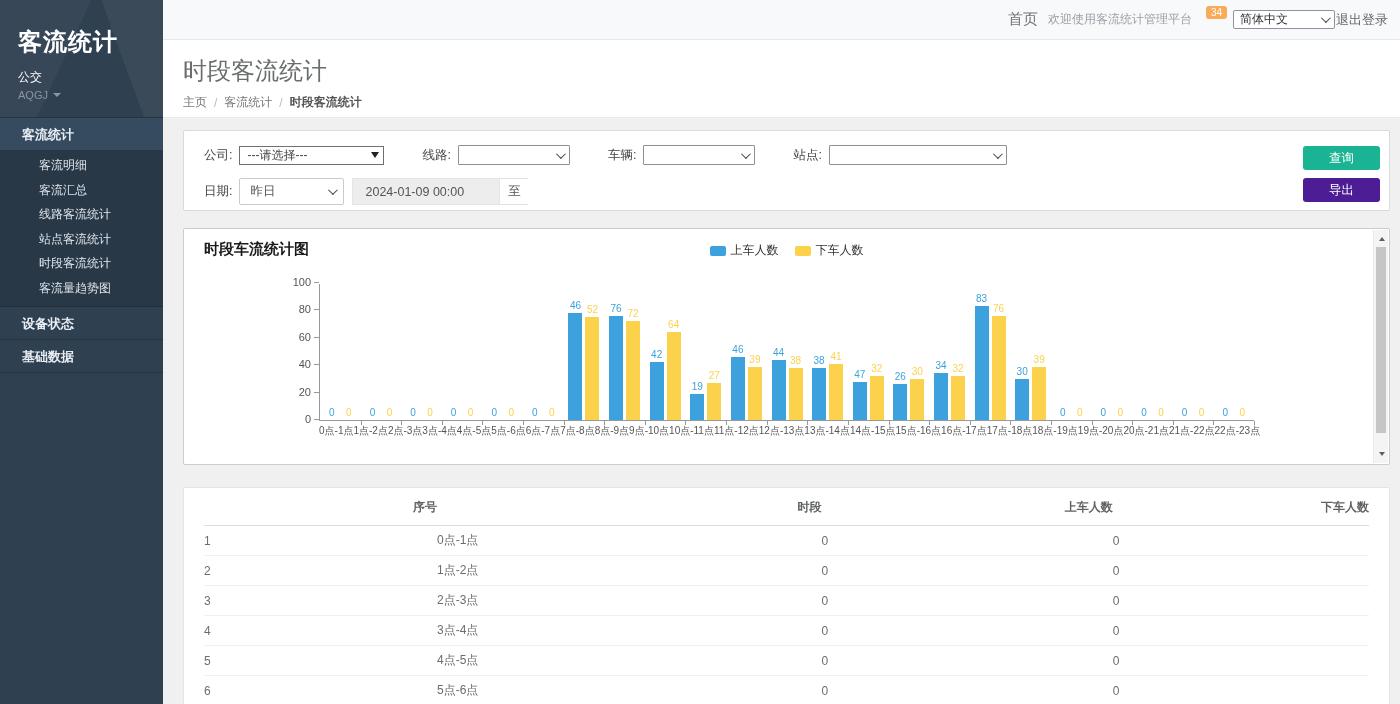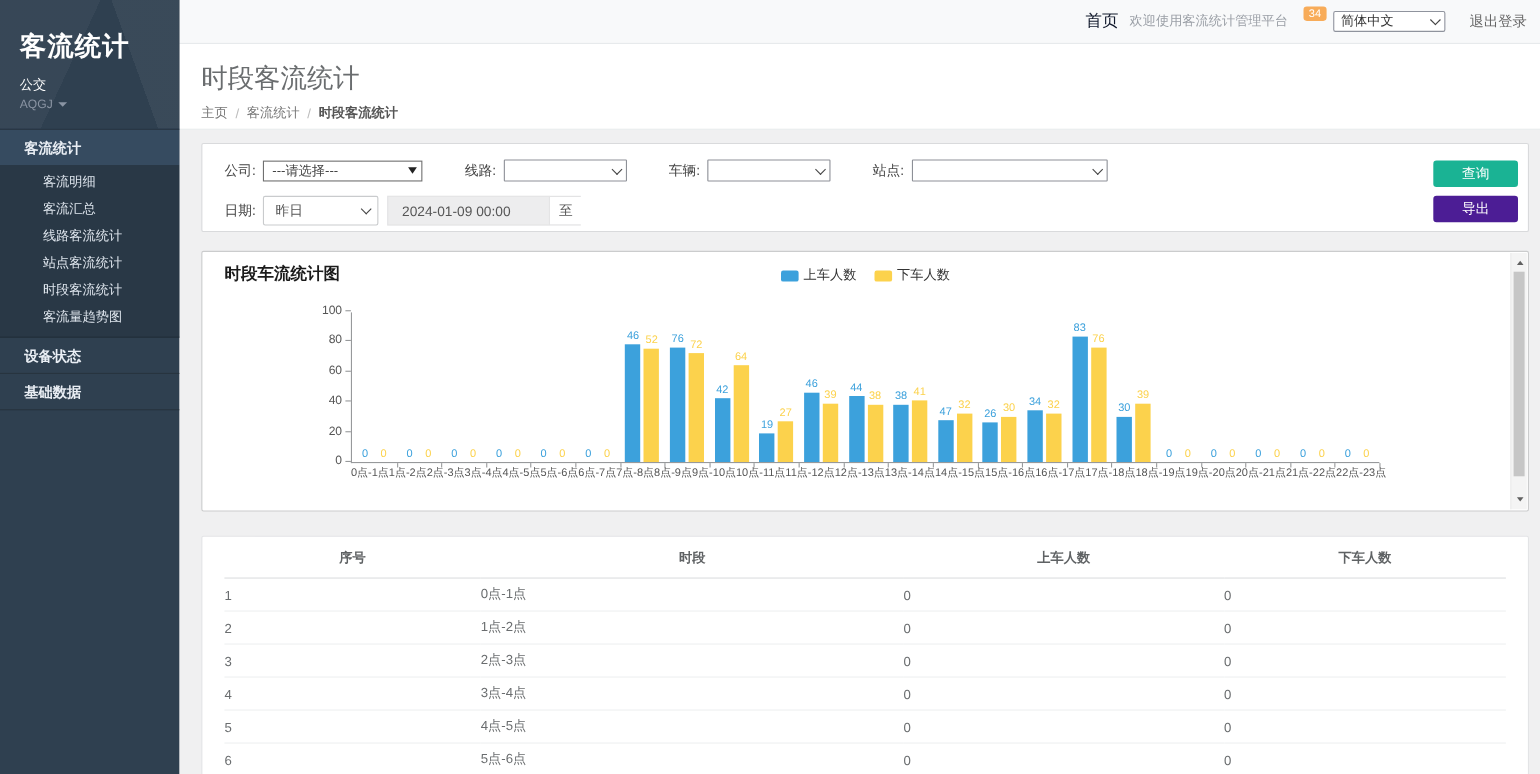--- a/index.html
+++ b/index.html
@@ -22,21 +22,21 @@
   .nav-item { height:33px; line-height:33px; padding-left:22px; color:#e9eef4; font-size:13px; font-weight:600;
     border-bottom:1px solid #27343f; cursor:pointer; }
 
   
   .topbar { position:absolute; left:163px; top:0; width:1237px; height:40px; background:#f8f9fa;
     border-bottom:1px solid #e7eaec; display:flex; align-items:center; justify-content:flex-end; padding-right:12px; }
   .home-link { font-size:15px; margin-right:10px; cursor:pointer; }
   .welcome { font-size:12px; color:#9a9fa6; margin-right:14px; }
   .notif-badge { font-size:10px; color:#fff; border-radius:3px; padding:1px 5px; position:relative; top:-7px; margin-right:6px; }
   .lang-select { width:102px; height:19px; border:1px solid #8f939d; border-radius:2px; background:#fff;
-    font-size:12px; color:#333; display:flex; align-items:center; justify-content:space-between; padding:0 6px; margin-right:22px; cursor:pointer; }
+    font-size:12px; color:#333; display:flex; align-items:center; justify-content:space-between; padding:0 6px; margin-right:1px; cursor:pointer; }
   .chev { width:7px; height:7px; border-right:1.5px solid #444; border-bottom:1.5px solid #444; transform:rotate(45deg) translateY(-2px); display:inline-block; }
   .logout { font-size:13px; color:#666; cursor:pointer; }
 
   
   .page-head { position:absolute; left:163px; top:40px; width:1237px; height:78px; background:#fff;
     border-bottom:1px solid #e7eaec; padding:15px 0 0 20px; }
   .page-title { font-size:24px; color:#6a6d6f; font-weight:400; }
   .breadcrumb { margin-top:7px; font-size:12px; color:#777; display:flex; gap:7px; align-items:center; }
   .breadcrumb .bc-link { cursor:pointer; }
   .breadcrumb .sep { color:#bbb; }
@@ -94,21 +94,21 @@
   .vscroll { position:absolute; top:1px; right:1px; bottom:1px; width:15px; background:#f4f4f4; border-left:1px solid #ebebeb; }
   .vs-btn { position:absolute; left:0; width:15px; height:14px; display:flex; align-items:center; justify-content:center; cursor:pointer; }
   .vs-up { top:2px; } .vs-down { bottom:2px; }
   .tri-up { width:0; height:0; border-left:3.5px solid transparent; border-right:3.5px solid transparent; border-bottom:4px solid #606060; }
   .tri-dn { width:0; height:0; border-left:3.5px solid transparent; border-right:3.5px solid transparent; border-top:4px solid #606060; }
   .vs-thumb { position:absolute; left:2px; right:2px; top:17px; bottom:30px; background:#c6c6c6; cursor:grab; }
 
   
   .table-panel { margin-top:22px; height:230px; border-color:#e3e4e6; padding:0 20px; overflow:hidden; }
   table { width:100%; border-collapse:collapse; table-layout:fixed; }
-  th { text-align:center; font-size:12px; color:#5f6264; font-weight:bold; padding:11px 0 9px; border-bottom:1px solid #dcdedf; }
+  th { text-align:right; font-size:12px; color:#5f6264; font-weight:bold; padding:11px 0 9px; border-bottom:1px solid #dcdedf; }
   td { font-size:12px; color:#6a6d6f; padding:6px 0; border-bottom:1px solid #eef0f1; height:26px; }
   .c1 { width:20%; } .c2 { width:33%; } .c3 { width:25%; } .c4 { width:22%; }
 </style>
 </head>
 <body>
 
 <div class="sidebar">
   <div class="logo-area">
     <div class="logo-title">客流统计</div>
     <div class="logo-org">公交</div>
@@ -124,21 +124,21 @@
     <div class="nav-sub-item">线路客流统计</div>
     <div class="nav-sub-item">站点客流统计</div>
     <div class="nav-sub-item">时段客流统计</div>
     <div class="nav-sub-item">客流量趋势图</div>
   </div>
   <div class="nav-item">设备状态</div>
   <div class="nav-item">基础数据</div>
 </div>
 
 <div class="topbar">
-  <span class="home-link" style="color: #0f172a;">首页</span>
+  <span class="home-link" style="color: #737373;">首页</span>
   <span class="welcome">欢迎使用客流统计管理平台</span>
   <span class="notif-badge" style="background: rgb(248, 172, 89);">34</span>
   <div class="lang-select">
     <span>简体中文</span>
     <span class="chev"></span>
   </div>
   <span class="logout">退出登录</span>
 </div>
 
 <div class="page-head">

